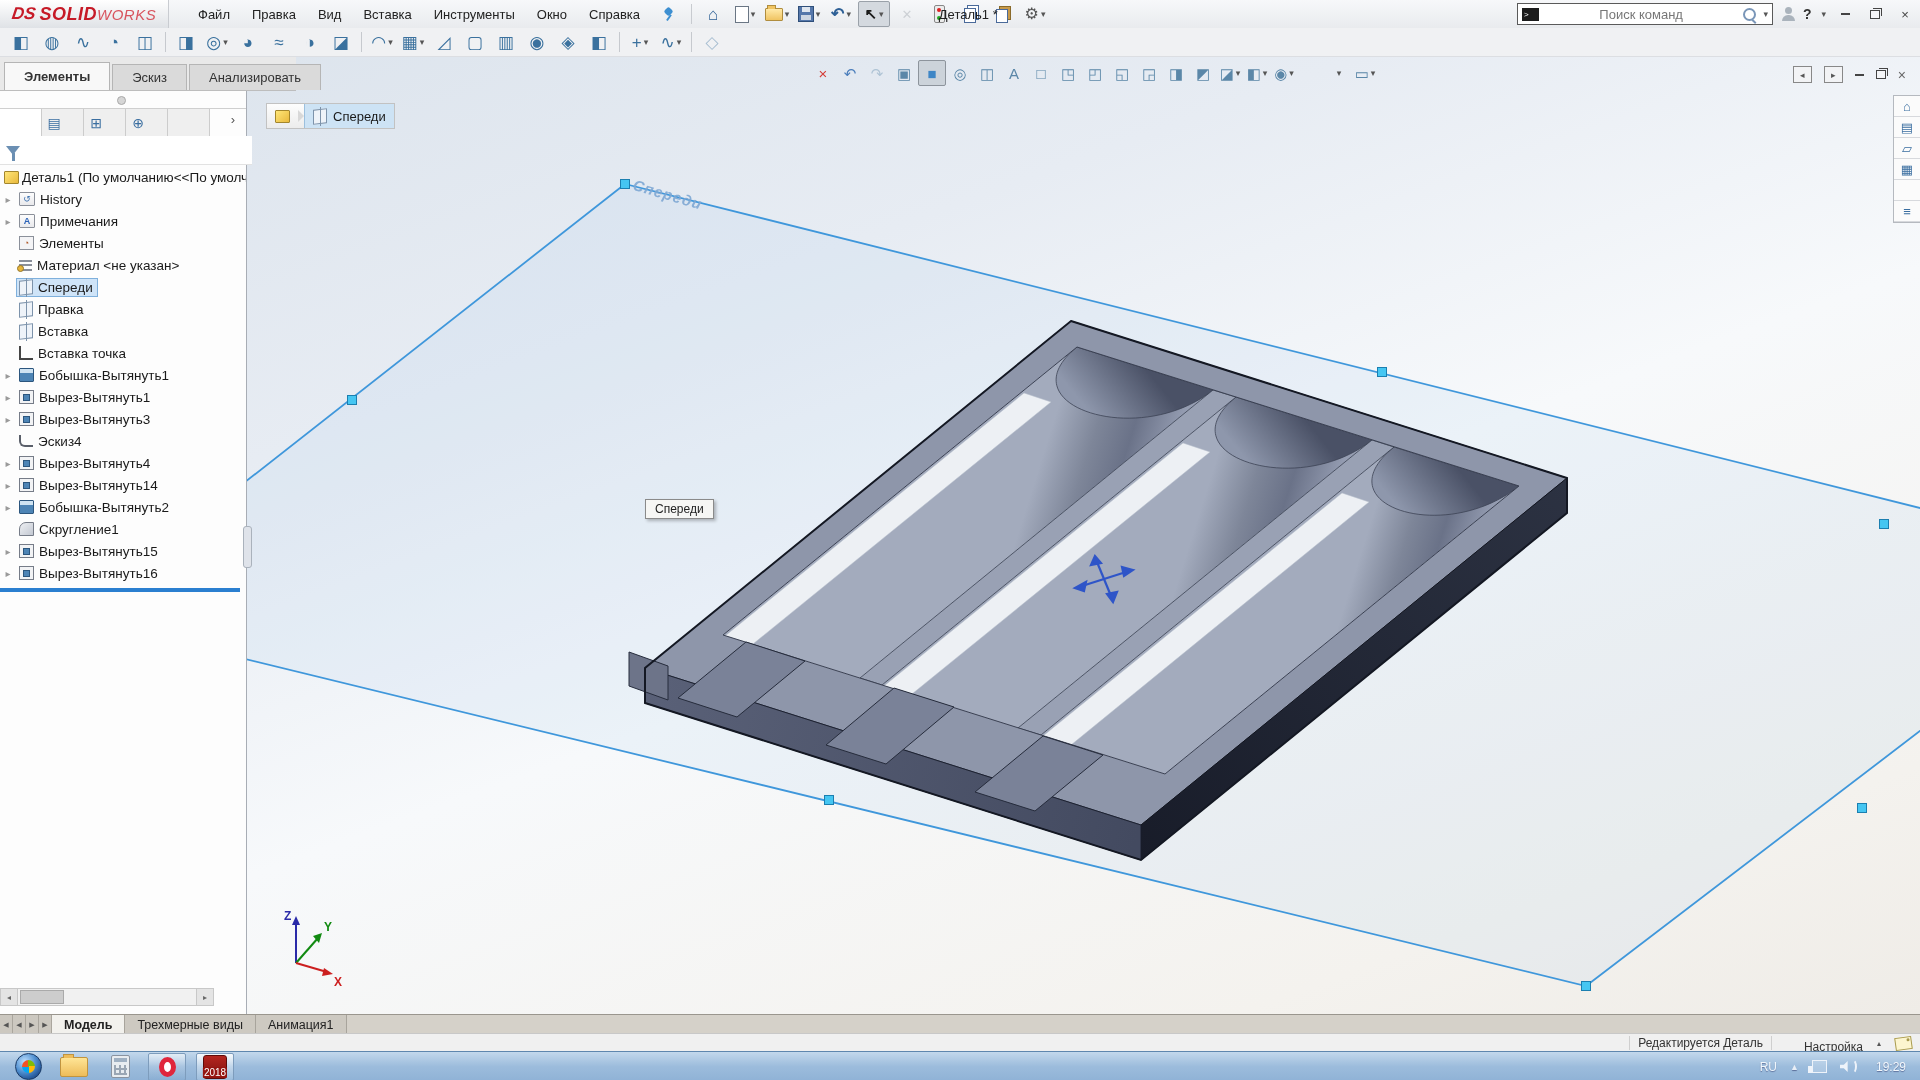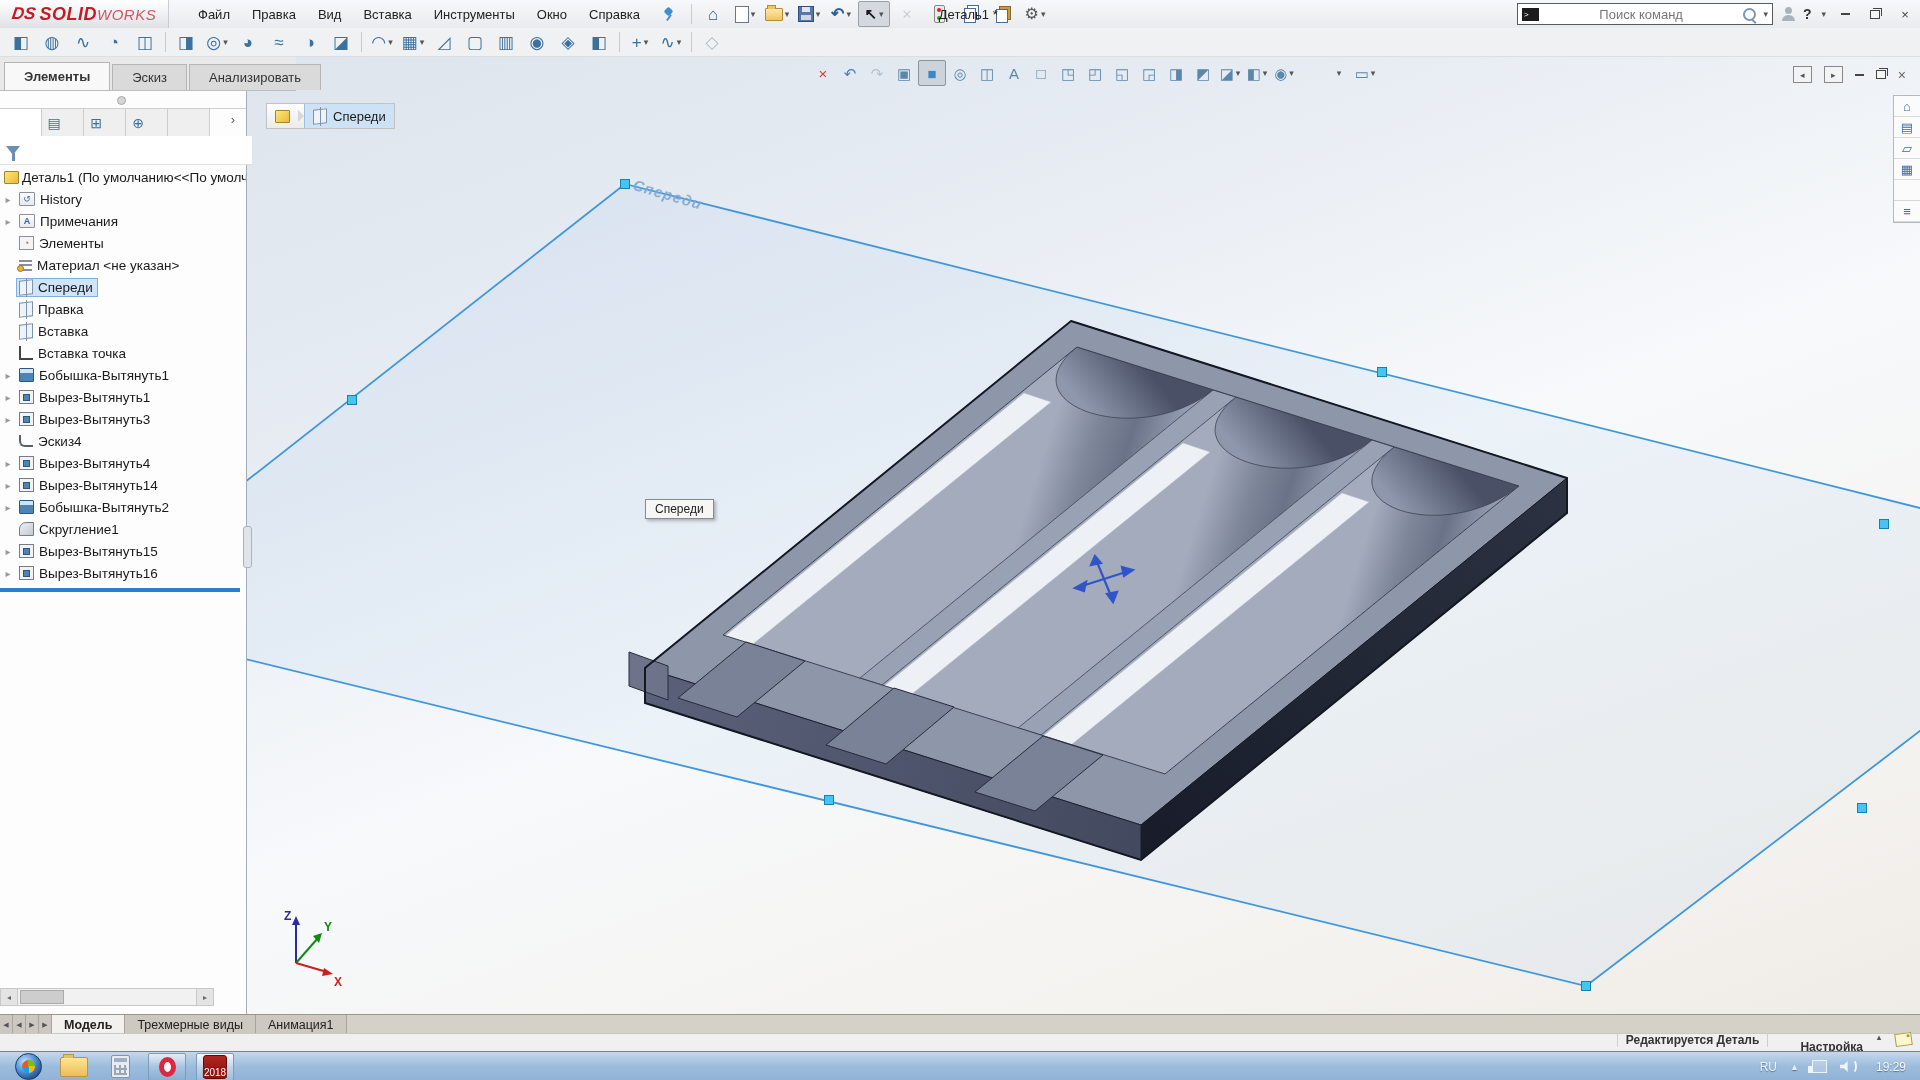--- a/index.html
+++ b/index.html
@@ -163,21 +163,21 @@
   .mnav{display:flex;}
   .mnavb{width:12px;display:flex;align-items:center;justify-content:center;background:#ccc8c0;border-right:1px solid #aaa69e;font-size:7px;color:#555;}
   .mtab{display:flex;align-items:center;padding:0 12px;font-size:12.5px;color:#222;background:#cdc9c1;border-right:1px solid #a8a49c;}
   .mtab.active{background:#f2f1ed;font-weight:bold;}
 
   
   .statusbar{position:absolute;left:0;top:1033px;width:1920px;height:18px;background:#f0f0f0;
     border-top:1px solid #c8c8c8;display:flex;align-items:center;font-size:12px;color:#333;z-index:10;}
   .ssep{width:1px;height:14px;background:#cfcfcf;margin:0 8px;}
   .s-left{padding-left:4px;margin-top:32px;}
-  .s-right{margin-left:auto;display:flex;font-weight:bold;}
+  .s-right{margin-left:auto;display:flex;align-items:center;}
   .s-arrow{font-size:8px;color:#555;margin-left:14px;}
   .tagic{width:15px;height:11px;background:#fdf6cf;border:1px solid #a89a50;position:relative;margin:0 8px 0 14px;transform:rotate(-8deg);}
   .tagic::after{content:"";position:absolute;right:1px;top:1px;width:3px;height:3px;background:#a89a50;border-radius:50%;}
 
   
   .taskbar{position:absolute;left:0;top:1051px;width:1920px;height:29px;z-index:10;
     background:linear-gradient(#c3d8ec,#9cbcdc 50%,#8fb2d6);border-top:1px solid #5f87ae;
     display:flex;align-items:center;}
   .tapp{width:36px;height:26px;display:flex;align-items:center;justify-content:center;border-radius:2px;margin-left:10px;position:relative;}
   .tapp.open{border:1px solid #7d9cbc;background:linear-gradient(rgba(255,255,255,.55),rgba(255,255,255,.15) 45%,rgba(120,160,200,.25));}

